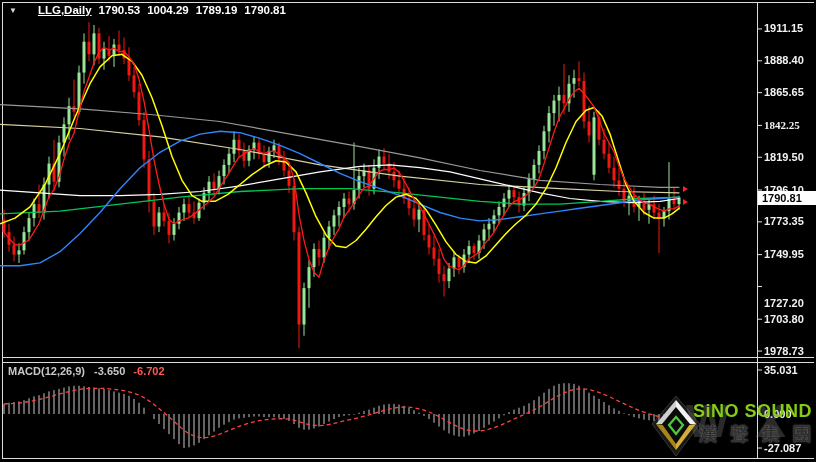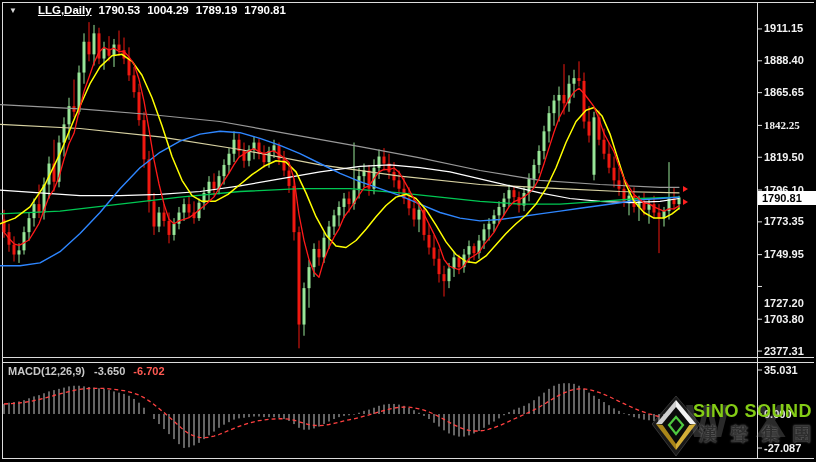--- a/index.html
+++ b/index.html
@@ -501,21 +501,21 @@
       <div class="axis-label" style="top: 22.43px;">1911.15</div>
       <div class="axis-label" style="top: 54.28px;">1888.40</div>
       <div class="axis-label" style="top: 86.13px;">1865.65</div>
       <div class="axis-label" style="top: 118.89px; font-family: Liberation Serif, serif;">1842.25</div>
       <div class="axis-label" style="top: 150.74px;">1819.50</div>
       <div class="axis-label" style="top: 183.5px;">1796.10</div>
       <div class="axis-label" style="top: 215.35px; text-align: right;">1773.35</div>
       <div class="axis-label" style="top: 248.11px;">1749.95</div>
       <div class="axis-label" style="top: 297px;">1727.20</div>
       <div class="axis-label" style="top: 312.72px;">1703.80</div>
-      <div class="axis-label" style="top: 344.57px;">2377.31</div>
+      <div class="axis-label" style="top: 344.57px;">1978.73</div>
       <div class="axis-label" style="top: 363.501px;">35.031</div>
       <div class="axis-label" style="top: 407.5px;">0.000</div>
       <div class="axis-label" style="top: 441.521px;">-27.087</div>
     </div>
 
   <div class="price-tag" id="ptag" style="top: 191.406px;">1790.81</div>
 
   <div class="wm">
     <div class="ghost">WX</div>
     <svg class="logo" width="48" height="60" viewBox="0 0 48 60">

